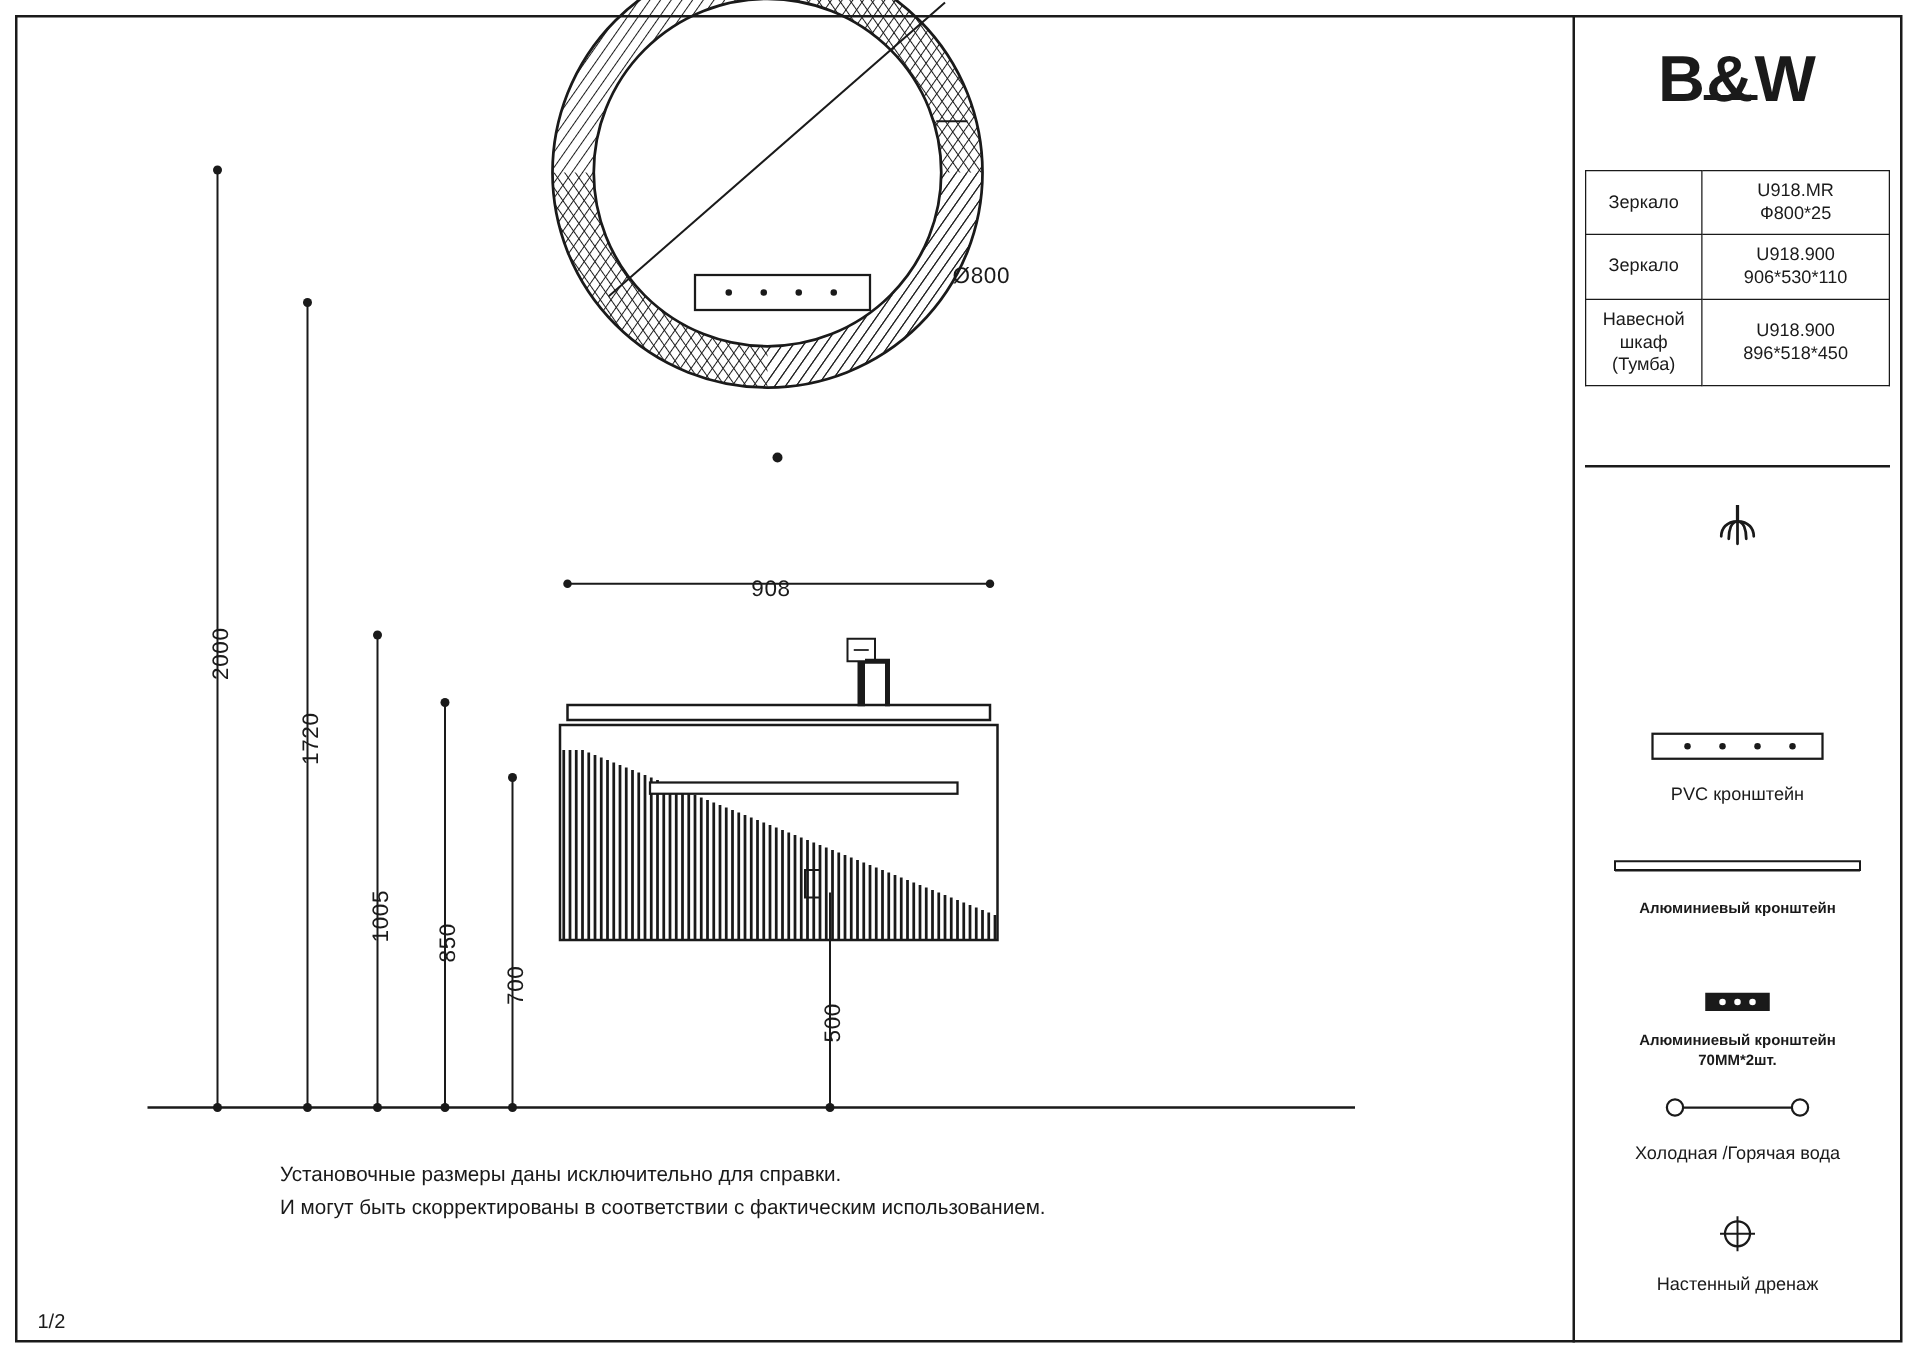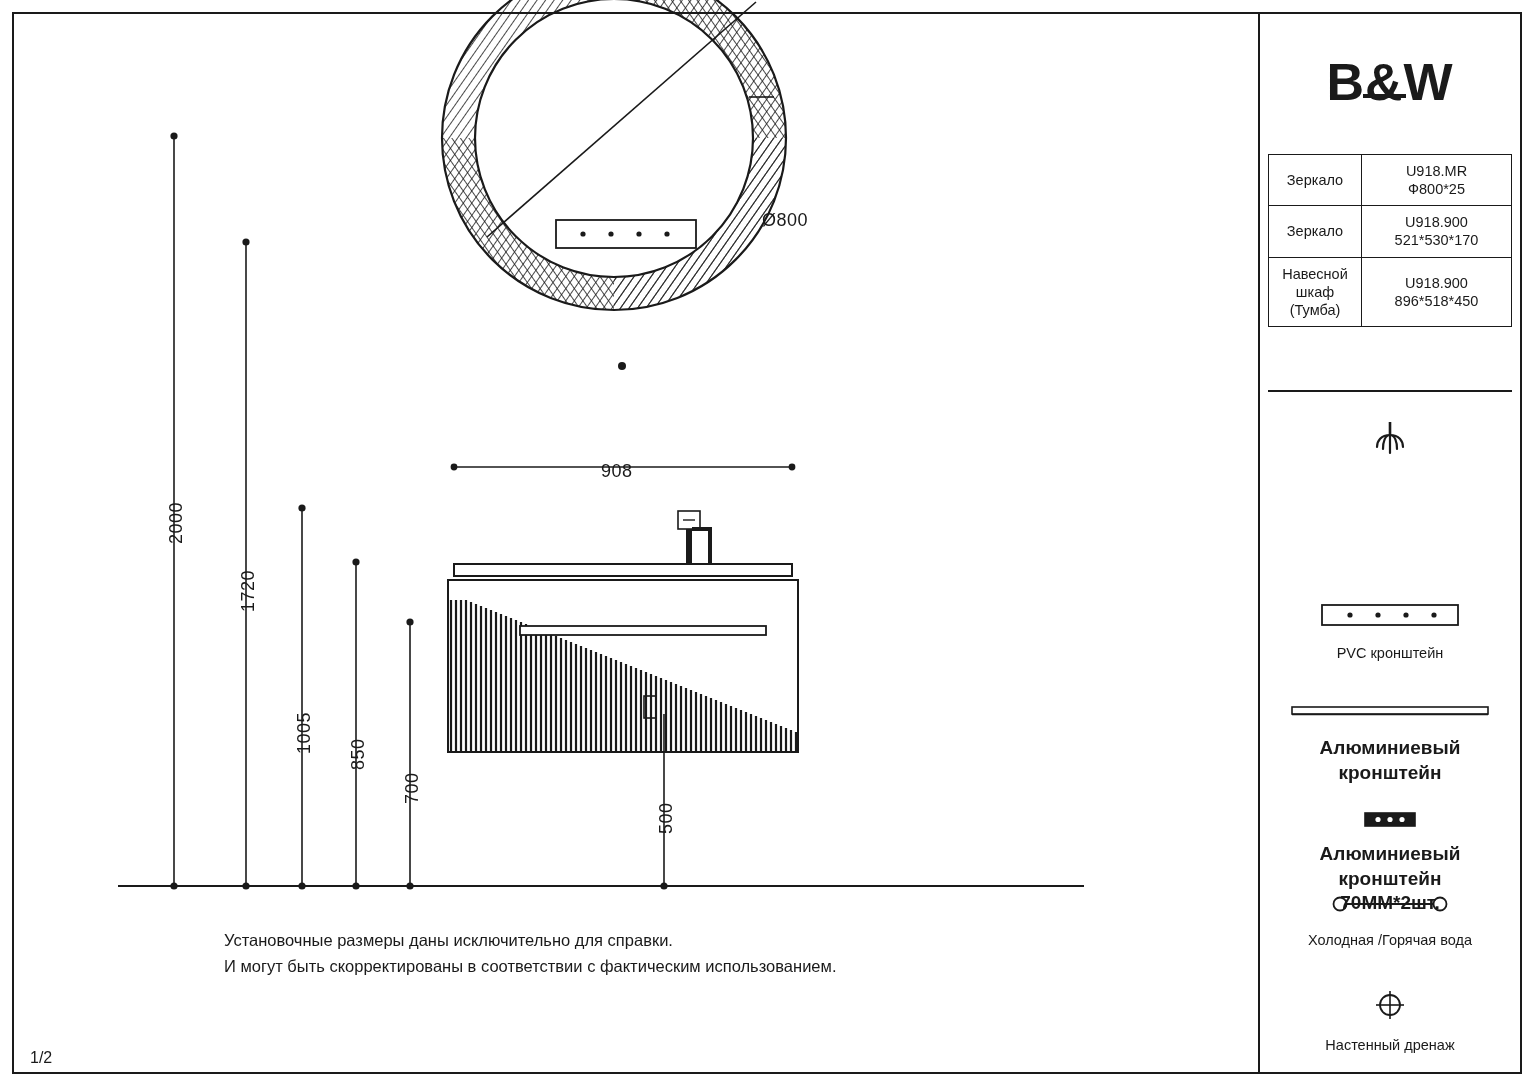--- a/index.html
+++ b/index.html
@@ -2,32 +2,32 @@
 <html><head>
 <meta charset="utf-8">
 <style>
   html,body{margin:0;padding:0;background:#ffffff;}
   body{width:1536px;height:1086px;font-family:"Liberation Sans",sans-serif;color:#1a1a1a;}
   .sheet{position:relative;width:1536px;height:1086px;}
   .frame{position:absolute;left:12px;top:12px;width:1510px;height:1062px;border:2px solid #1a1a1a;box-sizing:border-box;}
   .divider{position:absolute;left:1258px;top:12px;width:2px;height:1062px;background:#1a1a1a;}
 
   
-  .panel{position:absolute;left:1262px;top:32px;width:256px;height:1025px;box-sizing:border-box;}
+  .panel{position:absolute;left:1262px;top:14px;width:256px;height:1025px;box-sizing:border-box;}
   .logo{position:absolute;left:0;top:20px;width:256px;text-align:center;font-size:52px;font-weight:bold;letter-spacing:1px;font-family:"Liberation Sans",sans-serif;}
   .logo .amp{position:relative;display:inline-block;}
   .logo .amp::after{content:"";position:absolute;left:-2px;right:-2px;bottom:14px;height:4px;background:#1a1a1a;}
 
   .spectable{position:absolute;left:6px;top:122px;width:244px;border-collapse:collapse;border-radius:26px;}
   .spectable td{border:1.5px solid #1a1a1a;font-size:14.5px;text-align:center;padding:7px 4px;line-height:1.25;}
   .spectable td.lbl{width:84px;}
 
   .panelsec{position:absolute;left:6px;width:244px;text-align:center;}
   .panelsec .cap{font-size:14.5px;line-height:1.3;}
-  .panelsec .capb{font-size:19px;line-height:1.3;font-weight:bold;}
+  .panelsec .capb{font-size:12px;line-height:1.3;font-weight:bold;}
   .hline{position:absolute;left:6px;width:244px;height:1.5px;background:#1a1a1a;}
 
   
   .draw{position:absolute;left:14px;top:14px;width:1088px;height:1058px;}
   .note{position:absolute;left:210px;top:915px;font-size:16.5px;line-height:1.45;white-space:pre-line;}
   .pageno{position:absolute;left:16px;top:1035px;font-size:16px;}
 
   .dimlabel{position:absolute;font-size:18px;letter-spacing:.5px;}
   .vlabel{transform:rotate(-90deg);transform-origin:left top;}
   svg{position:absolute;left:0;top:0;overflow:visible;}
@@ -239,21 +239,21 @@
         <td class="lbl">Зеркало</td>
         <td>
           <div>U918.MR</div>
           <div>Ф800*25</div>
         </td>
       </tr>
       <tr>
         <td class="lbl">Зеркало</td>
         <td>
           <div>U918.900</div>
-          <div>521*530*170</div>
+          <div>906*530*110</div>
         </td>
       </tr>
       <tr>
         <td class="lbl" style="white-space:pre-line">Навесной
 шкаф
 (Тумба)</td>
         <td>
           <div>U918.900</div>
           <div>896*518*450</div>
         </td>

